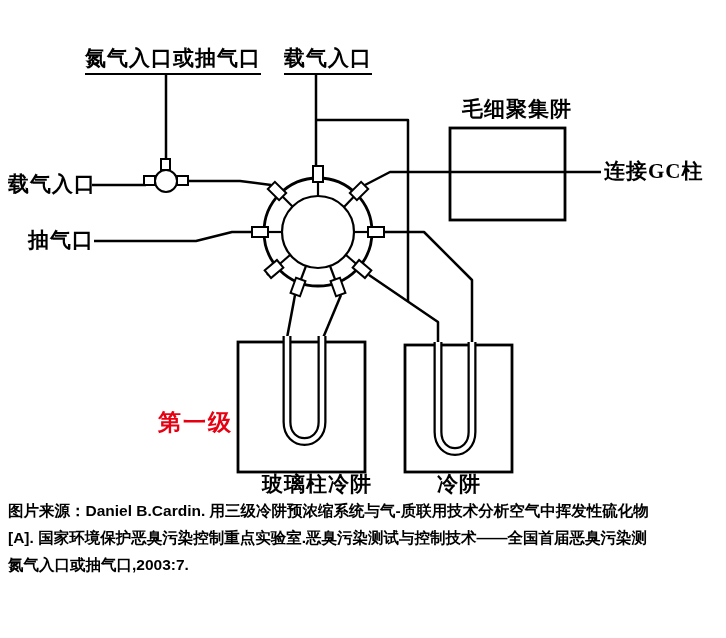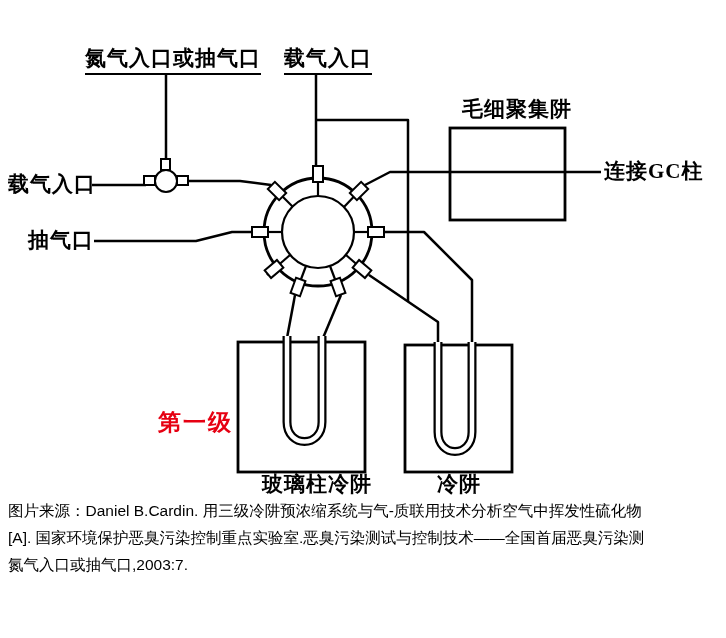--- a/index.html
+++ b/index.html
@@ -21,21 +21,21 @@
     line-height: 1.15;
     color: #000;
     letter-spacing: 1px;
     white-space: nowrap;
   }
   .underlined { border-bottom: 2.5px solid #000; padding-bottom: 3px; }
   .red { color: var(--stage-red); font-size: 23px; letter-spacing: 2px; }
   .caption {
     position: absolute; left: 8px; top: 497px; width: 714px;
     font-family: "Liberation Sans", "DejaVu Sans", sans-serif;
-    font-weight: normal; font-size: 15.5px; line-height: 27px;
+    font-weight: bold; font-size: 15.5px; line-height: 27px;
     color: #000;
   }
 </style>
 </head>
 <body>
 
 <div class="diagram">
 
   <svg width="726" height="490" viewBox="0 0 726 490">
 

